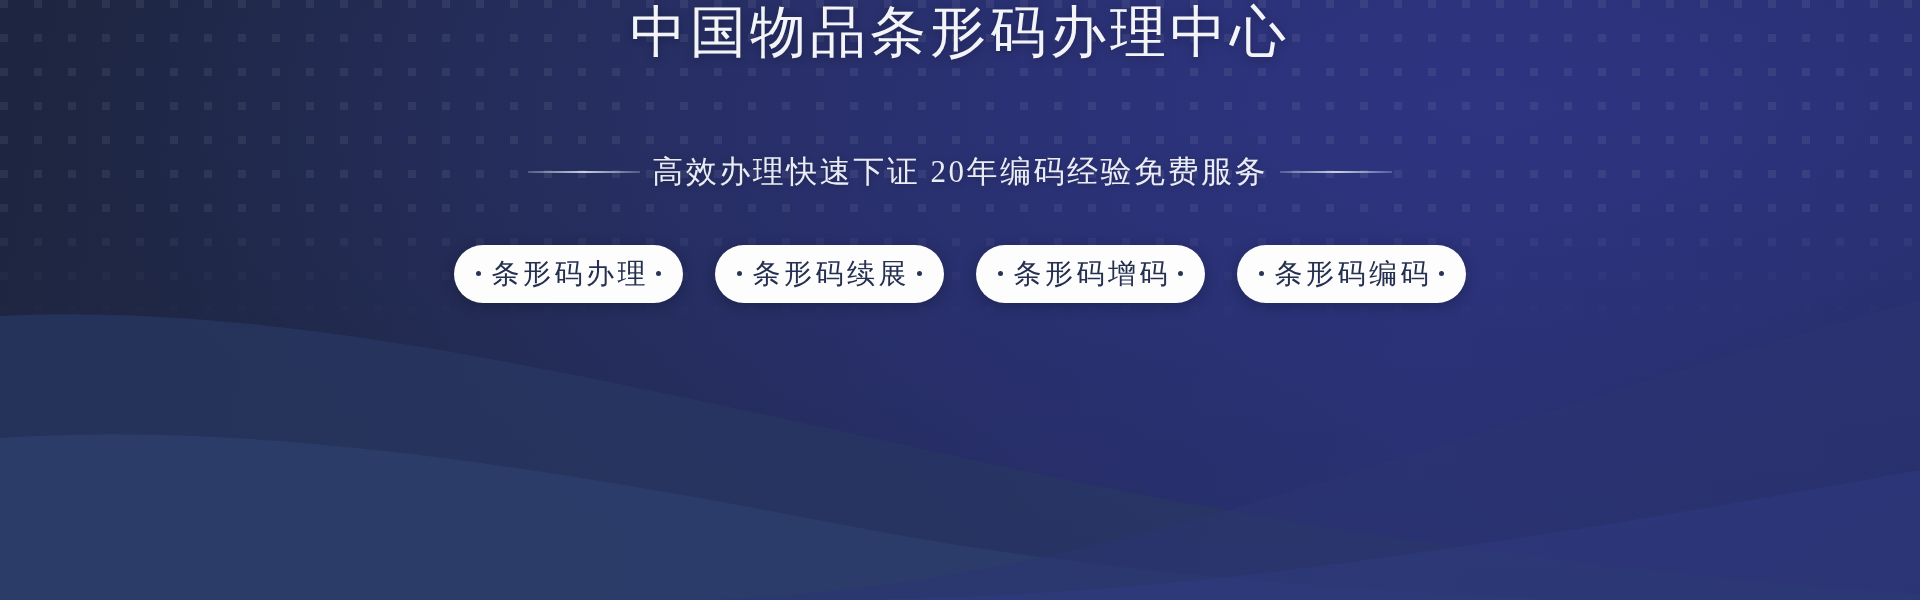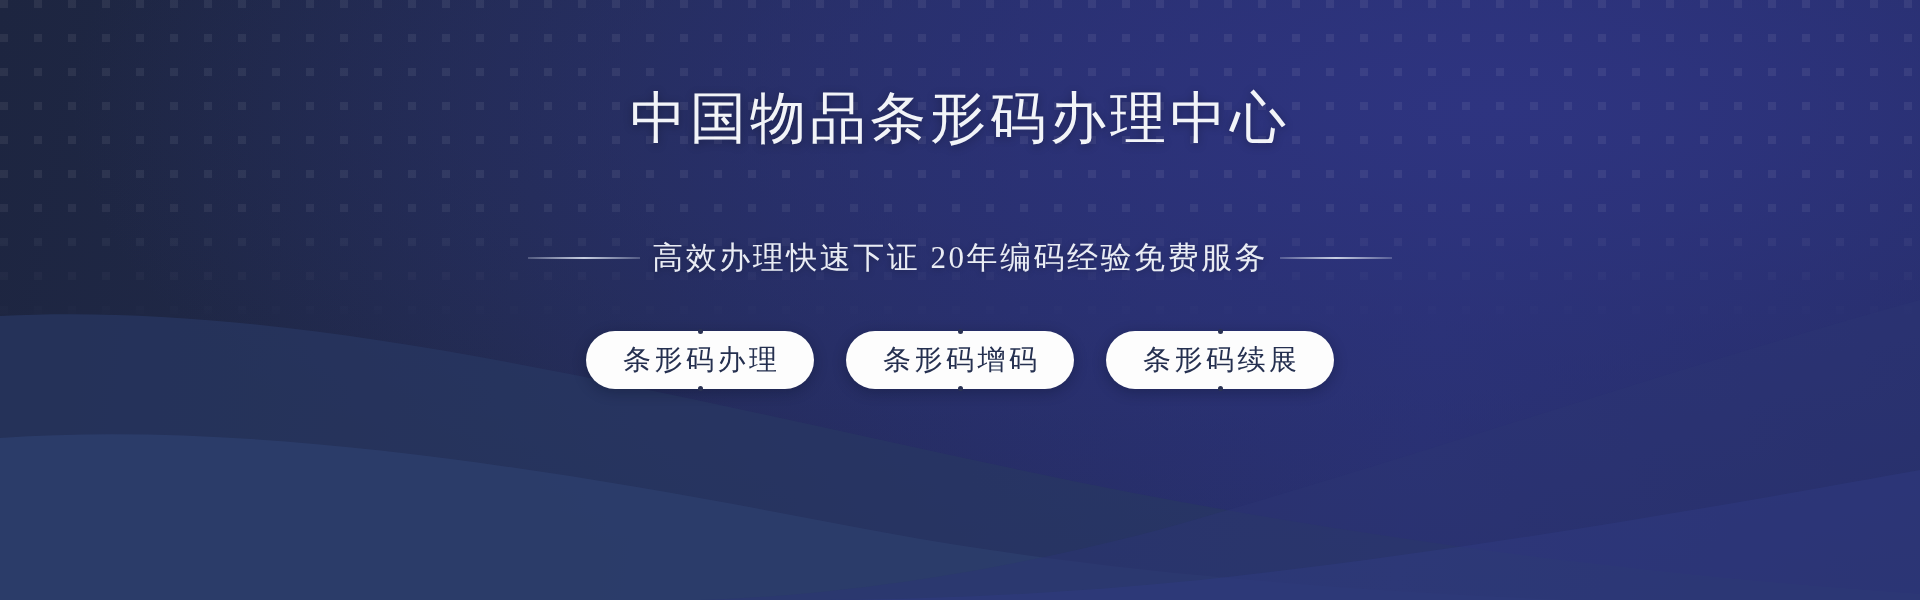--- a/index.html
+++ b/index.html
@@ -73,21 +73,20 @@
     position:absolute;
     left:0; top:0;
     width:1920px; height:600px;
     display:flex;
     flex-direction:column;
     align-items:center;
     z-index:5;
   }
 
   .title {
-    margin-top:86px;
     font-size:56px;
     line-height:1.16;
     letter-spacing:4px;
     color:#f2f4f8;
     font-weight:400;
     text-shadow:0 2px 10px rgba(0,0,0,0.30);
     white-space:nowrap;
   }
 
   .subtitle-row {
@@ -125,21 +124,20 @@
     align-items:center;
     justify-content:center;
     gap:7px;
     min-width:228px;
     height:58px;
     padding:0 22px;
     border-radius:29px;
     background:#fdfdfd;
     box-shadow:0 3px 14px rgba(8,12,30,0.30);
     cursor:pointer;
-    flex-direction:column;
   }
   .pill .dot {
     width:5px; height:5px;
     border-radius:50%;
     background:#2b3354;
     flex:0 0 auto;
   }
   .pill .pill-label {
     font-size:28px;
     letter-spacing:3.5px;
@@ -179,26 +177,31 @@
     <div class="pill-row">
 
       <div class="pill">
         <span class="dot"></span>
         <span class="pill-label">条形码办理</span>
         <span class="dot"></span>
       </div>
 
       <div class="pill">
         <span class="dot"></span>
+        <span class="pill-label">条形码续展</span>
+        <span class="dot"></span>
+      </div>
+
+      <div class="pill">
+        <span class="dot"></span>
         <span class="pill-label">条形码增码</span>
         <span class="dot"></span>
       </div>
 
       <div class="pill">
         <span class="dot"></span>
-        <span class="pill-label">条形码续展</span>
-        <span class="dot"></span>
-      </div>
-
+        <span class="pill-label">条形码编码</span>
+        <span class="dot"></span>
+      </div>
 
     </div>
   </div>
 </div>
 
 </body></html>

